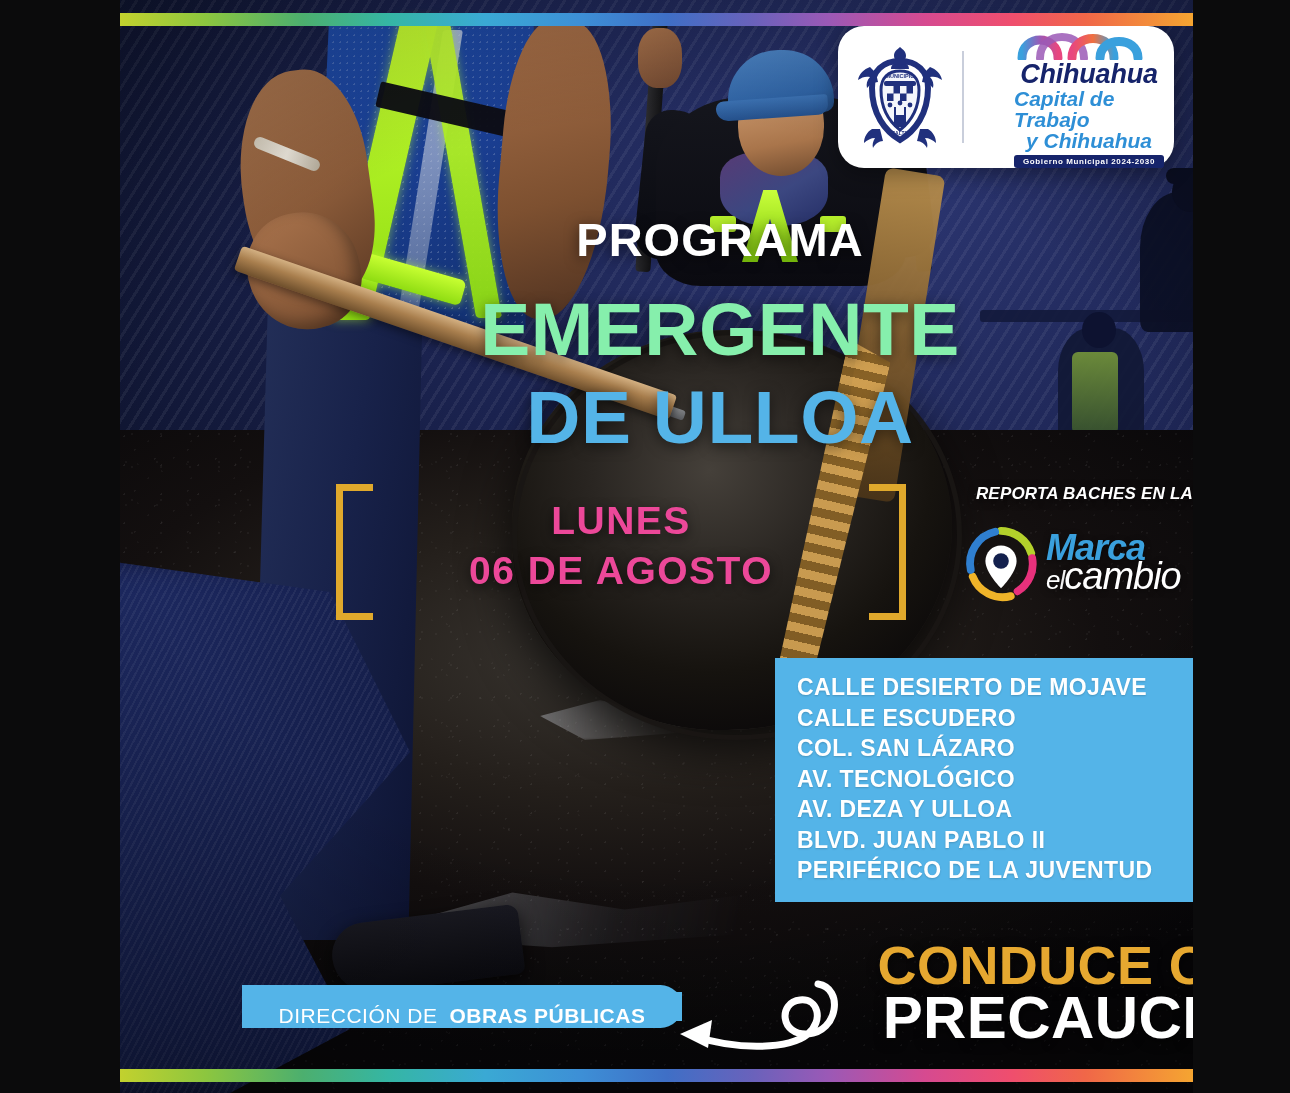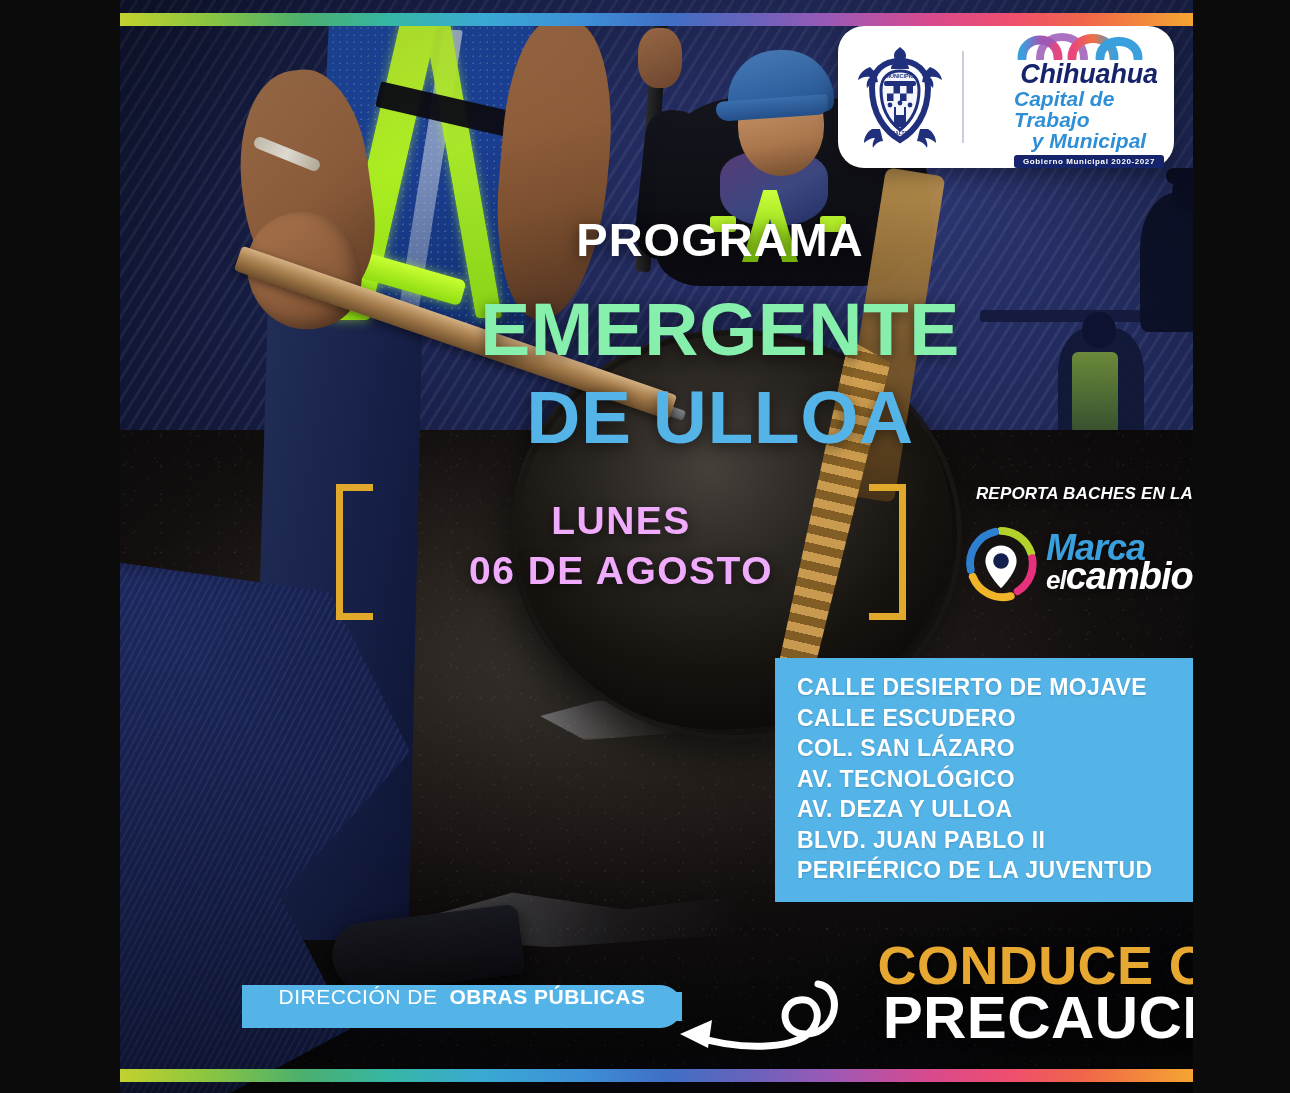--- a/index.html
+++ b/index.html
@@ -224,47 +224,47 @@
     text-shadow:0 3px 14px rgba(0,0,0,.5);}
   .h-bach{position:absolute;left:240px;top:380px;width:720px;text-align:center;
     color:#54b4e8;font-size:75px;font-weight:700;letter-spacing:.5px;line-height:1;
     text-shadow:0 3px 14px rgba(0,0,0,.5);}
 
   
   .date-wrap{position:absolute;left:216px;top:484px;width:570px;height:122px;}
   .brk{position:absolute;top:0;width:30px;height:122px;border:7px solid #e0a92c;}
   .brk.l{left:0;border-right:none;}
   .brk.r{right:0;border-left:none;}
-  .date-txt{position:absolute;left:56px;top:12px;width:458px;text-align:center;color:#f0abfc;
+  .date-txt{position:absolute;left:56px;top:12px;width:458px;text-align:center;color:#ec4899;
     font-weight:700;font-size:39px;line-height:1.28;letter-spacing:1.5px;
     text-shadow:0 3px 12px rgba(0,0,0,.6);}
 
   
   .app-wrap{position:absolute;left:842px;top:484px;width:290px;}
   .app-label{color:#fff;font-size:17px;font-weight:700;font-style:italic;letter-spacing:.2px;
     text-align:center;text-shadow:0 2px 8px rgba(0,0,0,.6);}
   .app-logo{margin-top:20px;display:flex;align-items:center;gap:6px;}
   .app-ring{width:78px;height:78px;flex:0 0 auto;}
   .app-words{display:flex;flex-direction:column;line-height:.86;}
   .app-w1{font-size:36px;font-weight:700;font-style:italic;color:#3aa0dd;letter-spacing:-1px;
      text-shadow:0 2px 6px rgba(0,0,0,.5);}
-  .app-w2{font-size:38px;font-weight:700;font-style:italic;color:#ffffff;letter-spacing:-1px;
+  .app-w2{font-size:38px;font-weight:400;font-style:italic;color:#ffffff;letter-spacing:-1px;
      margin-top:-4px;text-shadow:0 2px 6px rgba(0,0,0,.5);}
   .app-w2 .sm{font-size:26px;}
 
   
   .streets{position:absolute;left:655px;top:658px;width:548px;padding:14px 0 16px 22px;
     background:#54b4e8;}
   .streets li{list-style:none;color:#fff;font-size:23px;font-weight:700;letter-spacing:.4px;
     line-height:1.33;text-shadow:0 1px 2px rgba(0,0,0,.18);}
   .streets ul{margin:0;padding:0;}
 
   
   .pill{position:absolute;left:122px;top:985px;width:440px;height:43px;
-    background:#54b4e8;border-radius:0 22px 22px 0;display:flex;align-items:flex-start;
+    background:#54b4e8;border-radius:0 22px 22px 0;display:flex;align-items:flex-end;
     justify-content:center;color:#fff;font-size:21px;letter-spacing:.5px;}
   .pill b{font-weight:700;margin-left:12px;}
   .pill .lite{font-weight:400;}
   .pill-notch{position:absolute;left:524px;top:992px;width:38px;height:29px;}
 
   
   .arrow{position:absolute;left:548px;top:962px;width:180px;height:105px;}
 
   
   .cc1{position:absolute;left:700px;top:938px;width:470px;text-align:right;
@@ -388,22 +388,22 @@
                 <stop offset="1" stop-color="#3aa0dd"></stop>
               </linearGradient>
             </defs>
             <path d="M8 32 C8 8, 44 8, 44 32" fill="none" stroke="url(#ga)" stroke-width="9" stroke-linecap="round"></path>
             <path d="M26 32 C26 4, 70 4, 70 32" fill="none" stroke="#9b59b6" stroke-width="8" stroke-linecap="round" opacity=".85"></path>
             <path d="M58 32 C58 6, 100 6, 100 32" fill="none" stroke="url(#gb)" stroke-width="9" stroke-linecap="round"></path>
             <path d="M86 32 C86 10, 124 10, 124 32" fill="none" stroke="#3aa0dd" stroke-width="9" stroke-linecap="round"></path>
           </svg>
           <div class="brand-l1">Chihuahua</div>
           <div class="brand-l2">Capital de Trabajo</div>
-          <div class="brand-l3">y Municipal</div>
-          <div class="brand-l4">Gobierno Municipal 2020-2027</div>
+          <div class="brand-l3">y Chihuahua</div>
+          <div class="brand-l4">Gobierno Municipal 2024-2030</div>
         </div>
       </div>
 
       <div class="h-prog">PROGRAMA</div>
       <div class="h-emer">EMERGENTE</div>
       <div class="h-bach">DE ULLOA</div>
 
       <div class="date-wrap">
         <div class="brk l"></div>
         <div class="brk r"></div>

